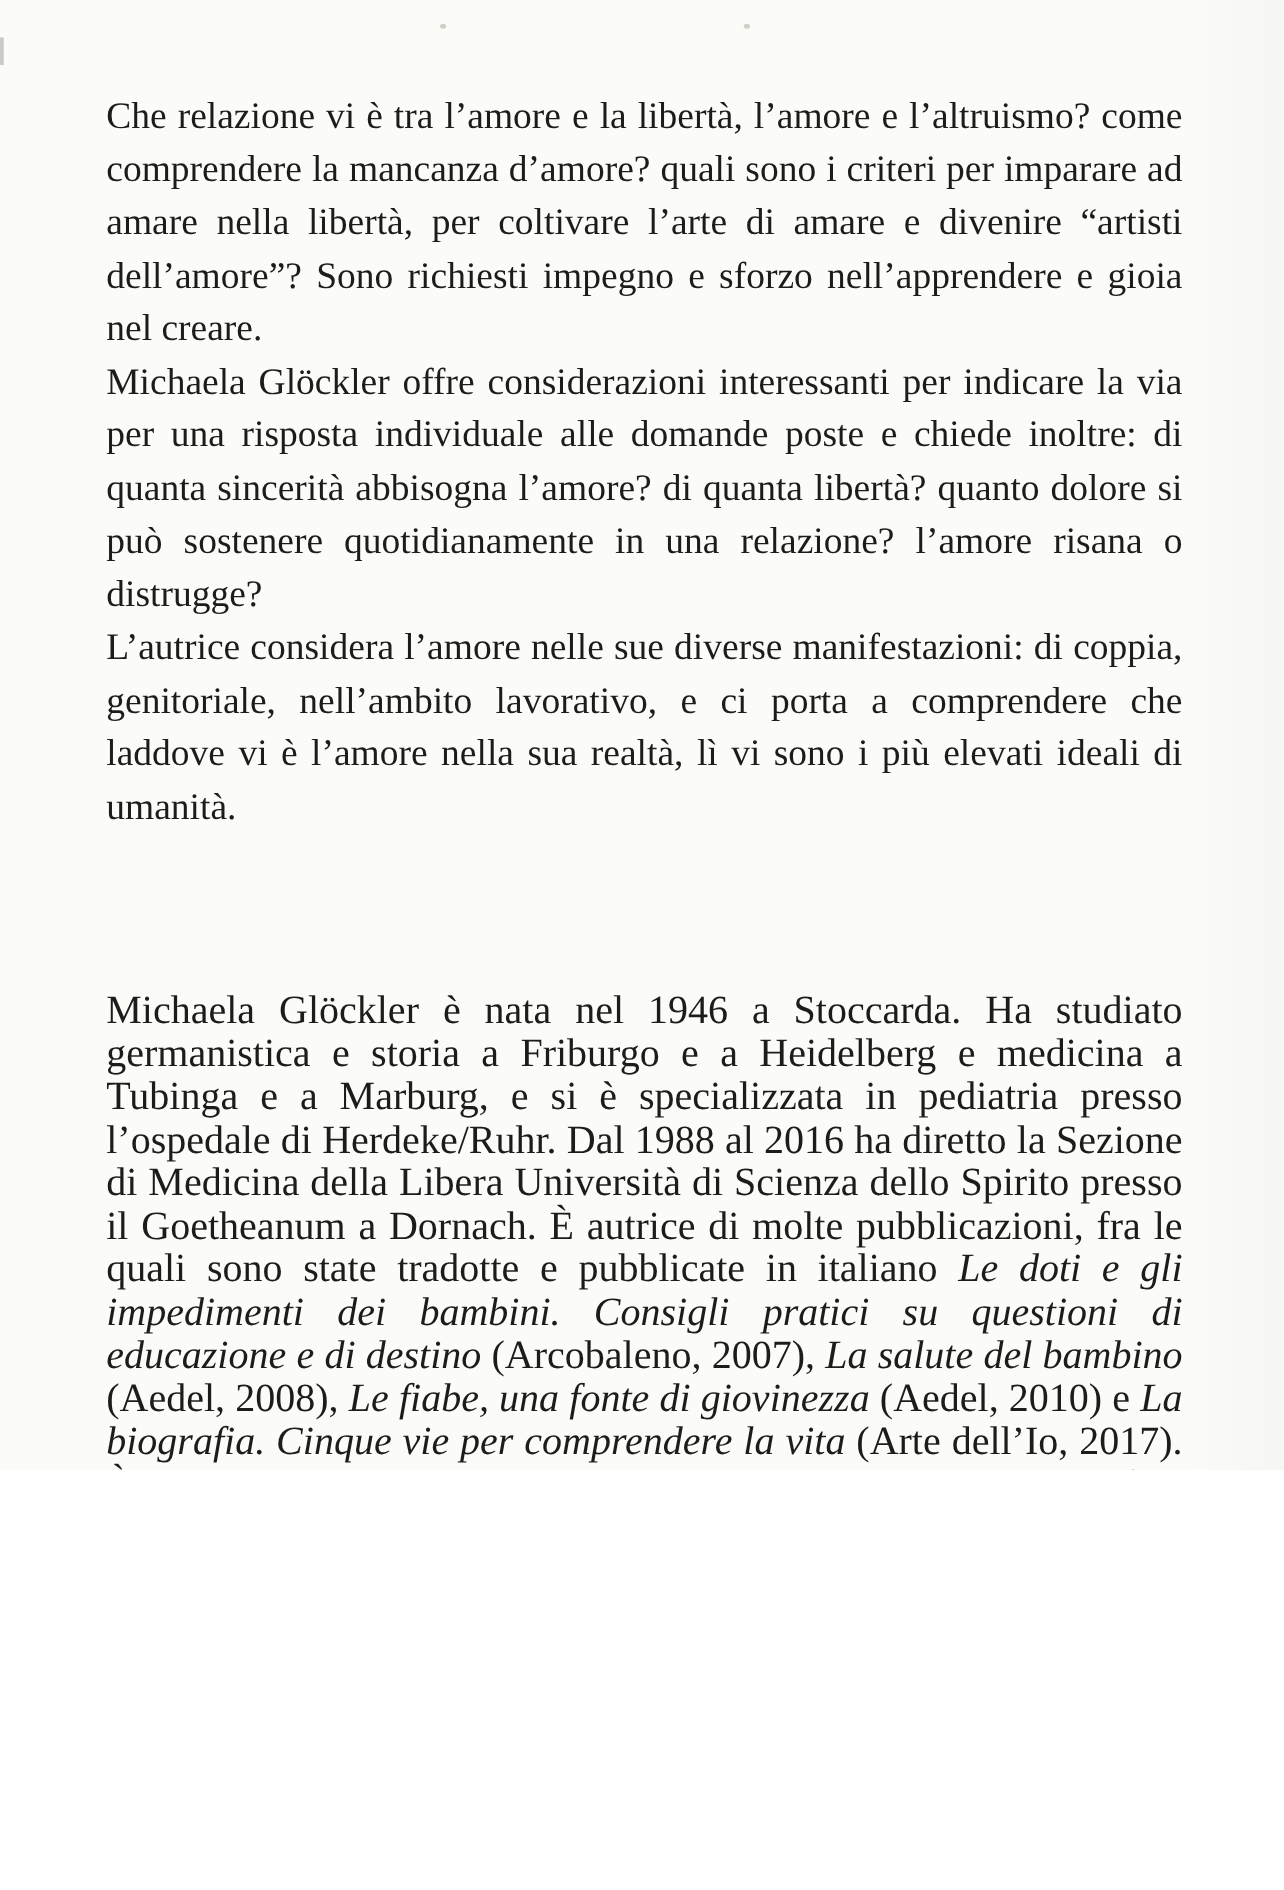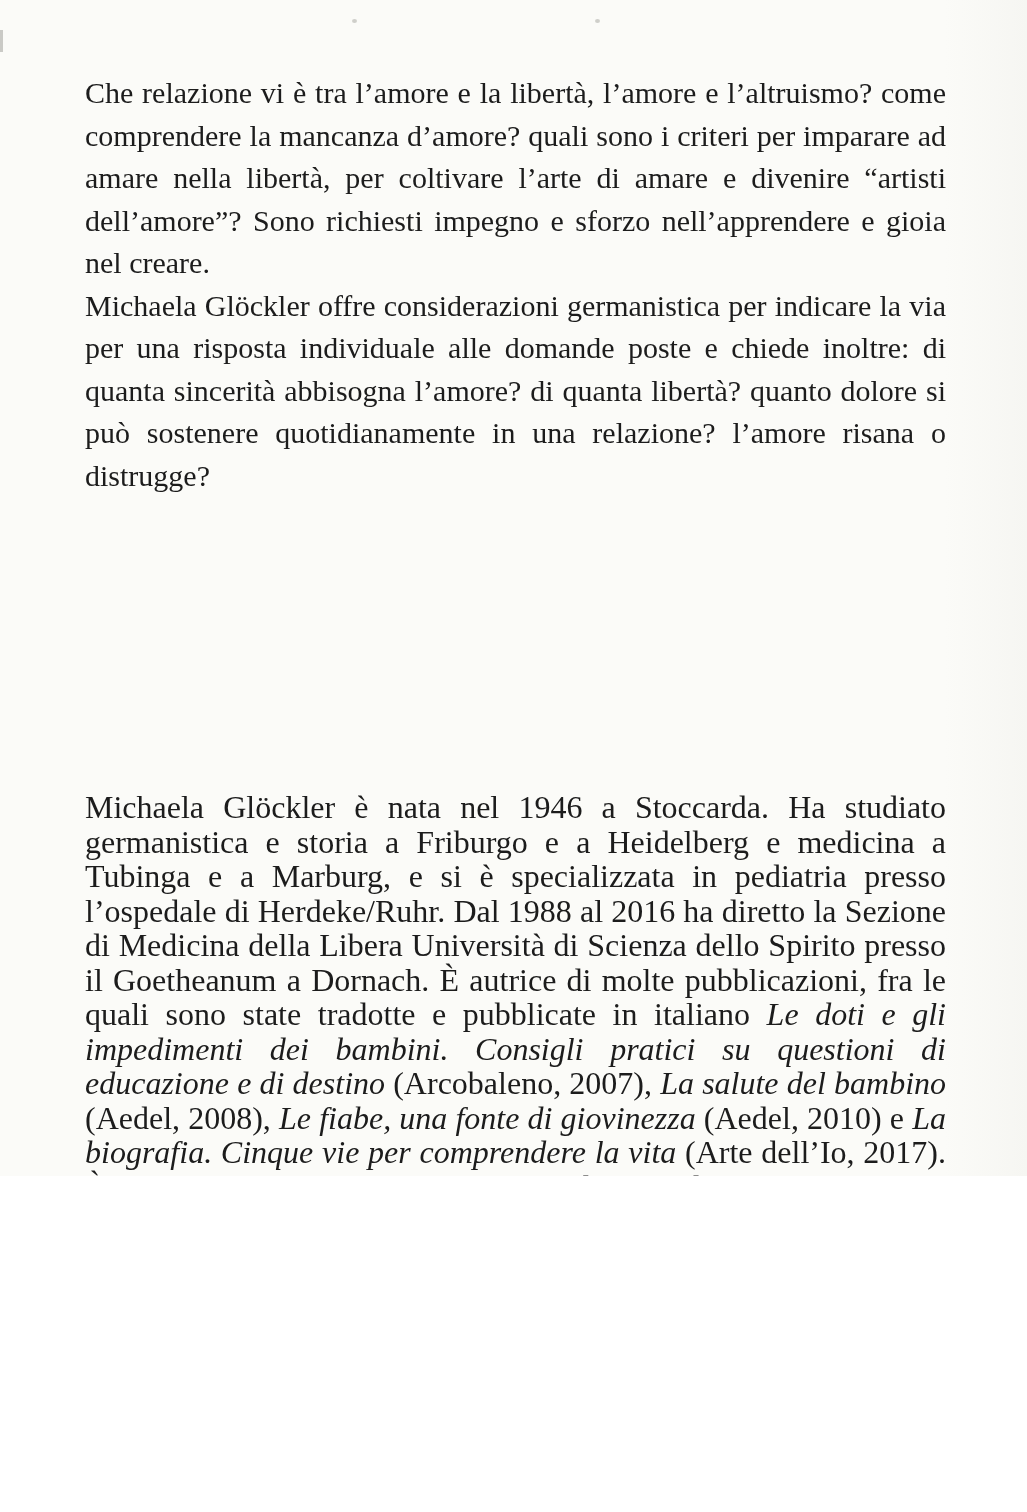--- a/index.html
+++ b/index.html
@@ -63,21 +63,22 @@
 <body>
 
 <div class="page">
 
   <div class="speck s1"></div>
   <div class="speck s2"></div>
   <div class="edge-mark"></div>
 
   <div class="blurb">
     <p>Che relazione vi è tra l’amore e la libertà, l’amore e l’altruismo? come comprendere la mancanza d’amore? quali sono i criteri per imparare ad amare nella libertà, per coltivare l’arte di amare e divenire “artisti dell’amore”? Sono richiesti impegno e sforzo nell’apprendere e gioia nel creare.</p>
-    <p>Michaela Glöckler offre considerazioni germanistica per indicare la via per una risposta individuale alle domande poste e chiede inoltre: di quanta sincerità abbisogna l’amore? di quanta libertà? quanto dolore si può sostenere quotidianamente in una relazione? l’amore risana o distrugge?</p>
+    <p>Michaela Glöckler offre considerazioni interessanti per indicare la via per una risposta individuale alle domande poste e chiede inoltre: di quanta sincerità abbisogna l’amore? di quanta libertà? quanto dolore si può sostenere quotidianamente in una relazione? l’amore risana o distrugge?</p>
+    <p>L’autrice considera l’amore nelle sue diverse manifestazioni: di coppia, genitoriale, nell’ambito lavorativo, e ci porta a comprendere che laddove vi è l’amore nella sua realtà, lì vi sono i più elevati ideali di umanità.</p>
   </div>
 
   <div class="bio"><span>Michaela Glöckler è nata nel 1946 a Stoccarda. Ha studiato germanistica e storia a Friburgo e a Heidelberg e medicina a Tubinga e a Marburg, e si è specializzata in pediatria presso l’ospedale di Herdeke/Ruhr. Dal 1988 al 2016 ha diretto la Sezione di Medicina della Libera Università di Scienza dello Spirito presso il Goetheanum a Dornach. È autrice di molte pubblicazioni, fra le quali sono state tradotte e pubblicate in italiano </span><span class="it">Le doti e gli impedimenti dei bambini. Consigli pratici su questioni di educazione e di destino</span><span> (Arcobaleno, 2007), </span><span class="it">La salute del bambino</span><span> (Aedel, 2008), </span><span class="it">Le fiabe, una fonte di giovinezza</span><span> (Aedel, 2010) e </span><span class="it">La biografia. Cinque vie per comprendere la vita</span><span> (Arte dell’Io, 2017). È sempre attiva nel portare l’impulso della medicina antroposofica nel mondo.</span></div>
 
   <div class="smudge"></div>
 
   <div class="barcode-block">
     <div class="isbn-label">ISBN 978-88-85600-03-4</div>
     <svg class="bars" id="barcode-svg" width="208" height="138">
         <rect x="0.00" y="0" width="2.24" height="138" fill="#2b2b28"></rect>

